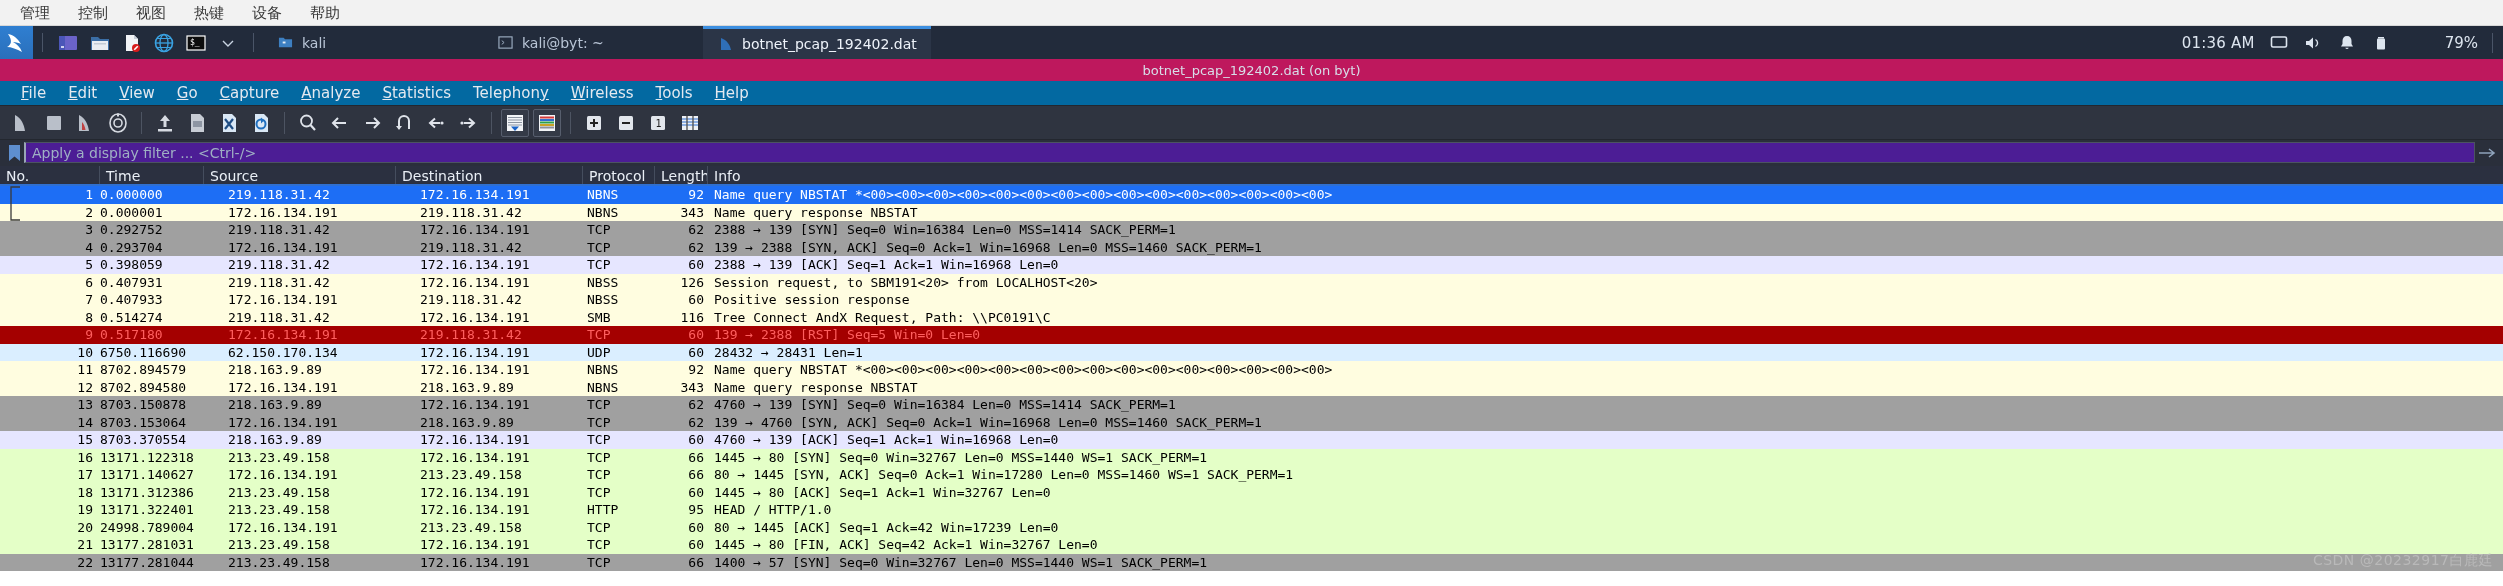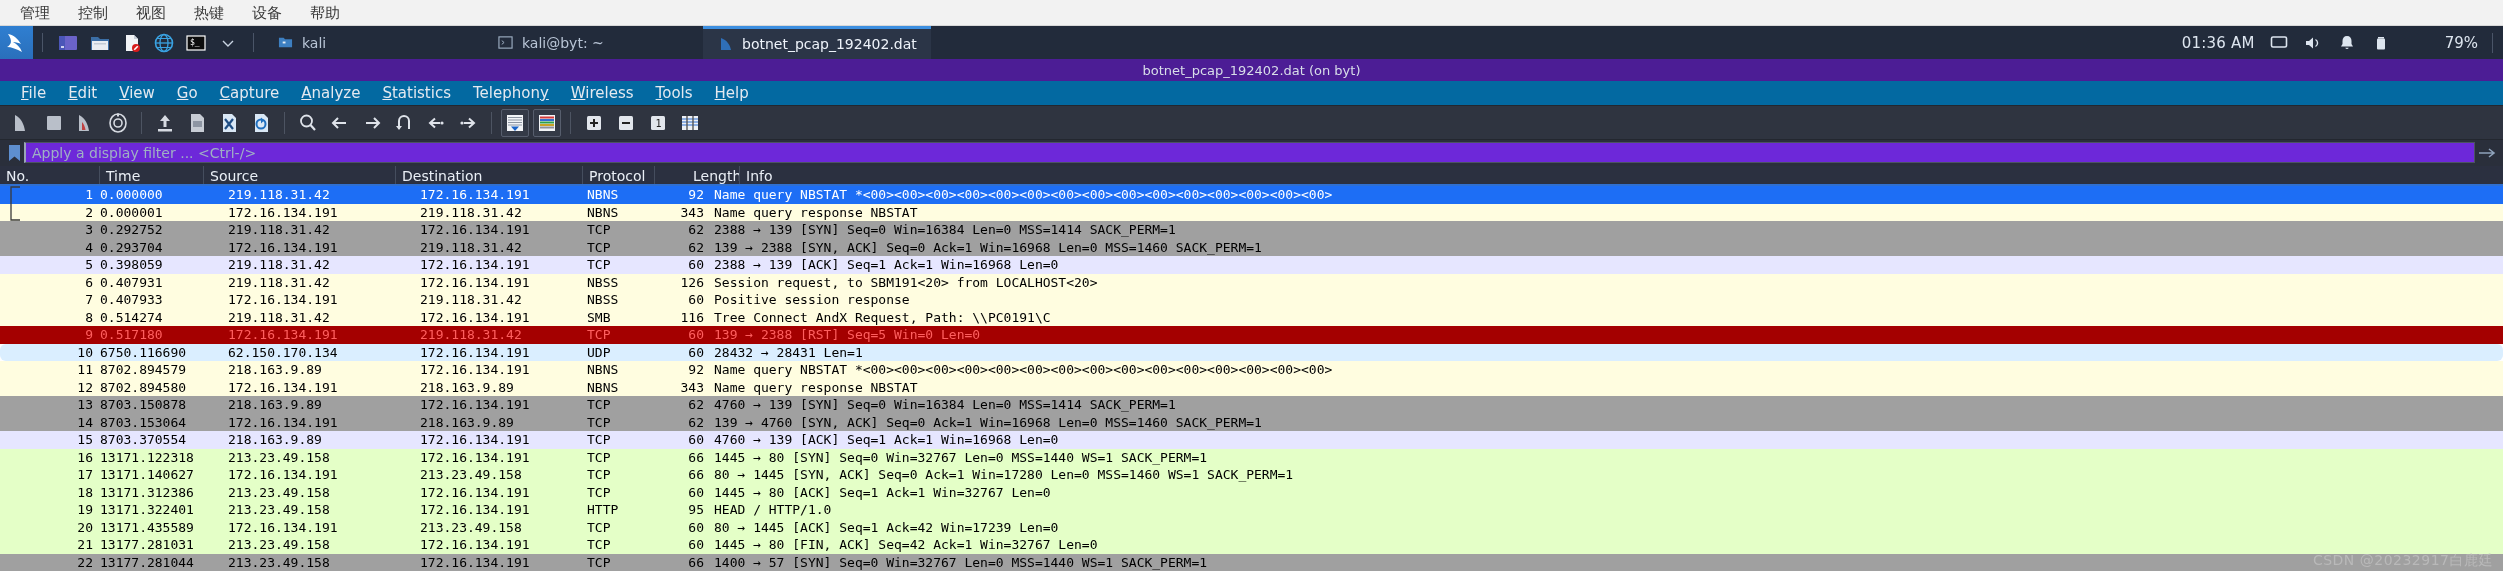--- a/index.html
+++ b/index.html
@@ -85,21 +85,21 @@
   
   #ws-window {
     height: 527px;
     background: #2a2e39;
     display: flex;
     flex-direction: column;
     position: relative;
   }
   #ws-titlebar {
     height: 22px;
-    background: #4c1d95;
+    background: #be185d;
     color: #d8dee9;
     font-size: 13px;
     display: flex; align-items: center; justify-content: center;
   }
   #ws-menubar {
     height: 25px;
     background: #0369a1;
     display: flex; align-items: center;
     padding-left: 10px;
     gap: 0px;
@@ -135,21 +135,21 @@
     background: #2a2f3b;
     display: flex; align-items: stretch;
     padding: 2px 4px 3px 4px;
   }
   #filter-bookmark {
     width: 20px; display:flex; align-items:center; justify-content:center;
     background:#2a2f3b;
   }
   #filter-input {
     flex: 1;
-    background: #6d28d9;
+    background: #4c1d95;
     border: 1px solid #4c5healthy;
     border: 1px solid #4c5362;
     border-left: 2px solid #9aa6b6;
     color: #9fb0c4;
     font-size: 14px;
     padding: 0 6px;
     display: flex; align-items: center;
     font-family: "DejaVu Sans", "Liberation Sans", sans-serif;
   }
   #filter-arrow { width: 24px; display:flex;align-items:center;justify-content:center;}
@@ -174,21 +174,21 @@
     padding-left: 6px;
     border-right: 1px solid #454d5e;
     overflow: hidden;
     white-space: nowrap;
   }
   .c-no   { width: 100px; }
   .c-time { width: 104px; }
   .c-src  { width: 192px; }
   .c-dst  { width: 187px; }
   .c-proto{ width: 72px; }
-  .c-len  { width: 53px; margin-left: 32px; }
+  .c-len  { width: 53px; }
   .c-info { flex: 1; border-right: none; }
 
   .prow {
     display: flex;
     height: 17.5px;
     font-family: "DejaVu Sans Mono", "Liberation Mono", monospace;
     font-size: 13px;
     color: #000;
     white-space: nowrap;
   }
@@ -200,21 +200,21 @@
   .p-proto{ width: 72px; padding-left: 4px; }
   .p-len  { width: 53px; text-align: right; padding-right: 4px; }
   .p-info { flex: 1; padding-left: 6px; }
 
   
   .bg-selected { background: #1d6ef5; color: #ffffff; }
   .bg-nbns     { background: #fffde0; }
   .bg-tcp      { background: #a0a0a0; }
   .bg-ack      { background: #e6e6ff; }
   .bg-bad      { background: #a40000; color: #ff5f5f; }
-  .bg-udp      { background: #daeeff; border-radius: 6px; }
+  .bg-udp      { background: #daeeff; }
   .bg-http     { background: #e4ffc7; }
 
   
   #rel-bracket {
     position: absolute;
     left: 8px;
     top: 20px;
     width: 14px;
     height: 35px;
     pointer-events: none;
@@ -710,21 +710,21 @@
           <div class="p-no">19</div>
           <div class="p-time">13171.322401</div>
           <div class="p-src">213.23.49.158</div>
           <div class="p-dst">172.16.134.191</div>
           <div class="p-proto">HTTP</div>
           <div class="p-len">95</div>
           <div class="p-info">HEAD / HTTP/1.0</div>
         </div>
         <div class="prow bg-http">
           <div class="p-no">20</div>
-          <div class="p-time">13171.435589</div>
+          <div class="p-time">24998.789004</div>
           <div class="p-src">172.16.134.191</div>
           <div class="p-dst">213.23.49.158</div>
           <div class="p-proto">TCP</div>
           <div class="p-len">60</div>
           <div class="p-info">80 → 1445 [ACK] Seq=1 Ack=42 Win=17239 Len=0</div>
         </div>
         <div class="prow bg-http">
           <div class="p-no">21</div>
           <div class="p-time">13177.281031</div>
           <div class="p-src">213.23.49.158</div>

